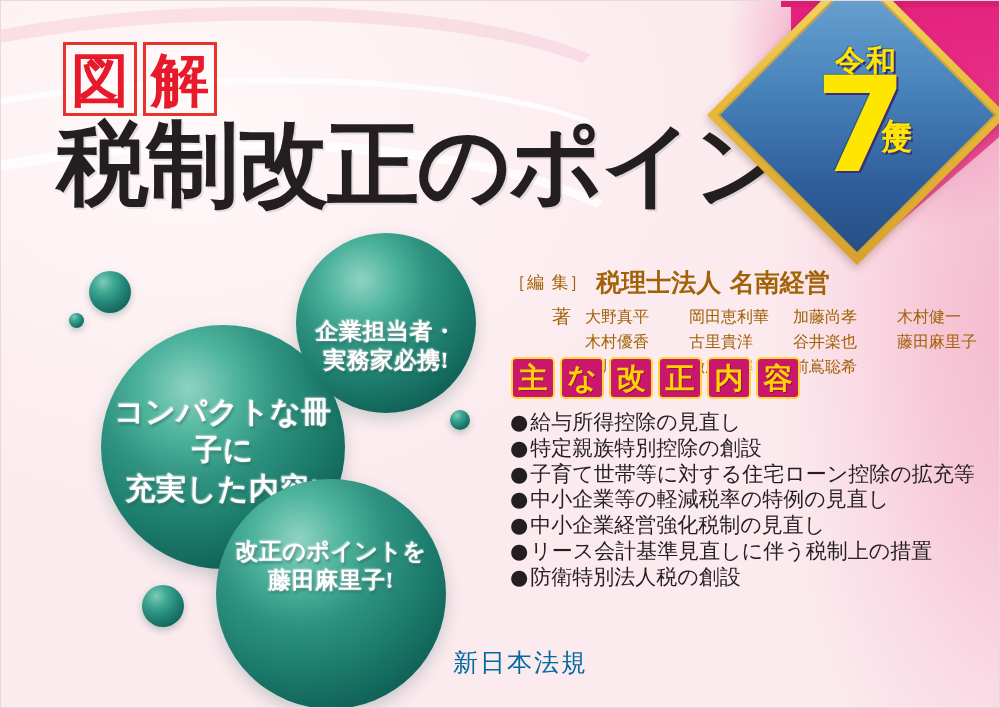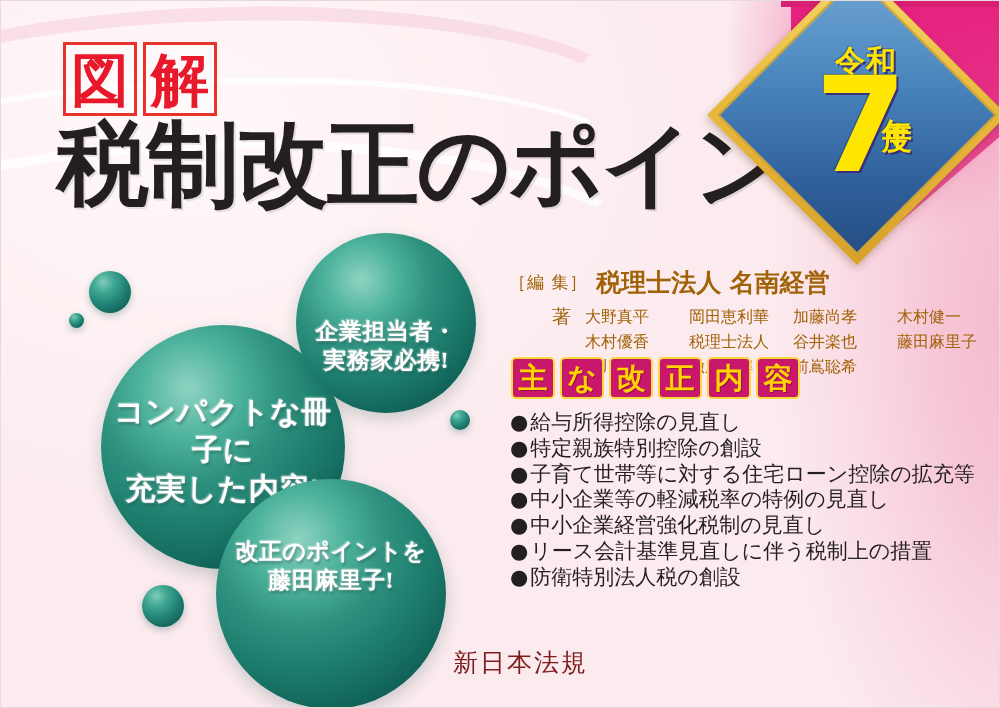--- a/index.html
+++ b/index.html
@@ -300,21 +300,21 @@
   .bullet-row { white-space: nowrap; }
   .bullet-dot { margin-right: 2px; }
 
   
   .publisher {
     position: absolute;
     left: 452px; top: 645px;
     font-family: "DejaVu Sans", sans-serif;
     font-size: 25px;
     letter-spacing: 2px;
-    color: #7f1d1d;
+    color: #0369a1;
     z-index: 5;
   }
 </style>
 </head>
 <body>
 
 <div id="cover">
 
   <div class="bg-base"></div>
   <div class="bg-pink-right"></div>
@@ -372,21 +372,21 @@
       <span>税理士法人 名南経営</span>
     </div>
     <div class="authors-block">
       <div class="authors-label">著</div>
       <div class="authors-grid">
         <span>大野真平</span>
         <span>岡田恵利華</span>
         <span>加藤尚孝</span>
         <span>木村健一</span>
         <span>木村優香</span>
-        <span>税理士法人</span>
+        <span>古里貴洋</span>
         <span>谷井楽也</span>
         <span>藤田麻里子</span>
         <span>古川彩夢</span>
         <span>徹底図解</span>
         <span>前嶌聡希</span>
         <span></span>
       </div>
     </div>
   </div>
 

